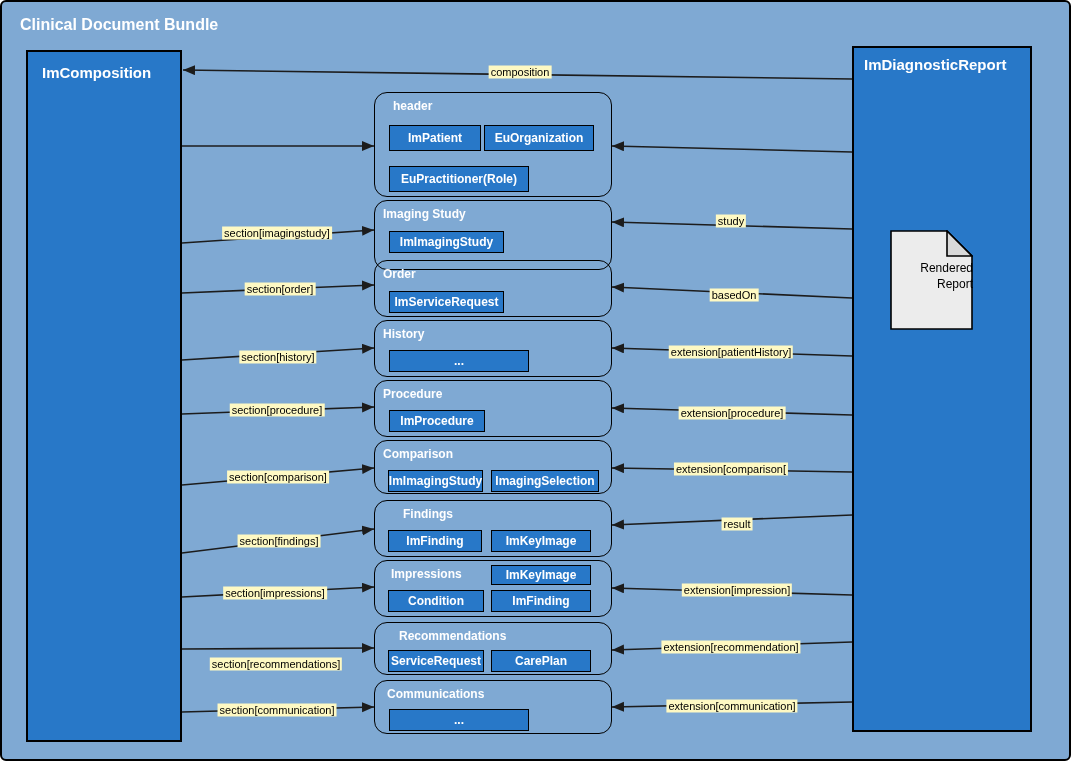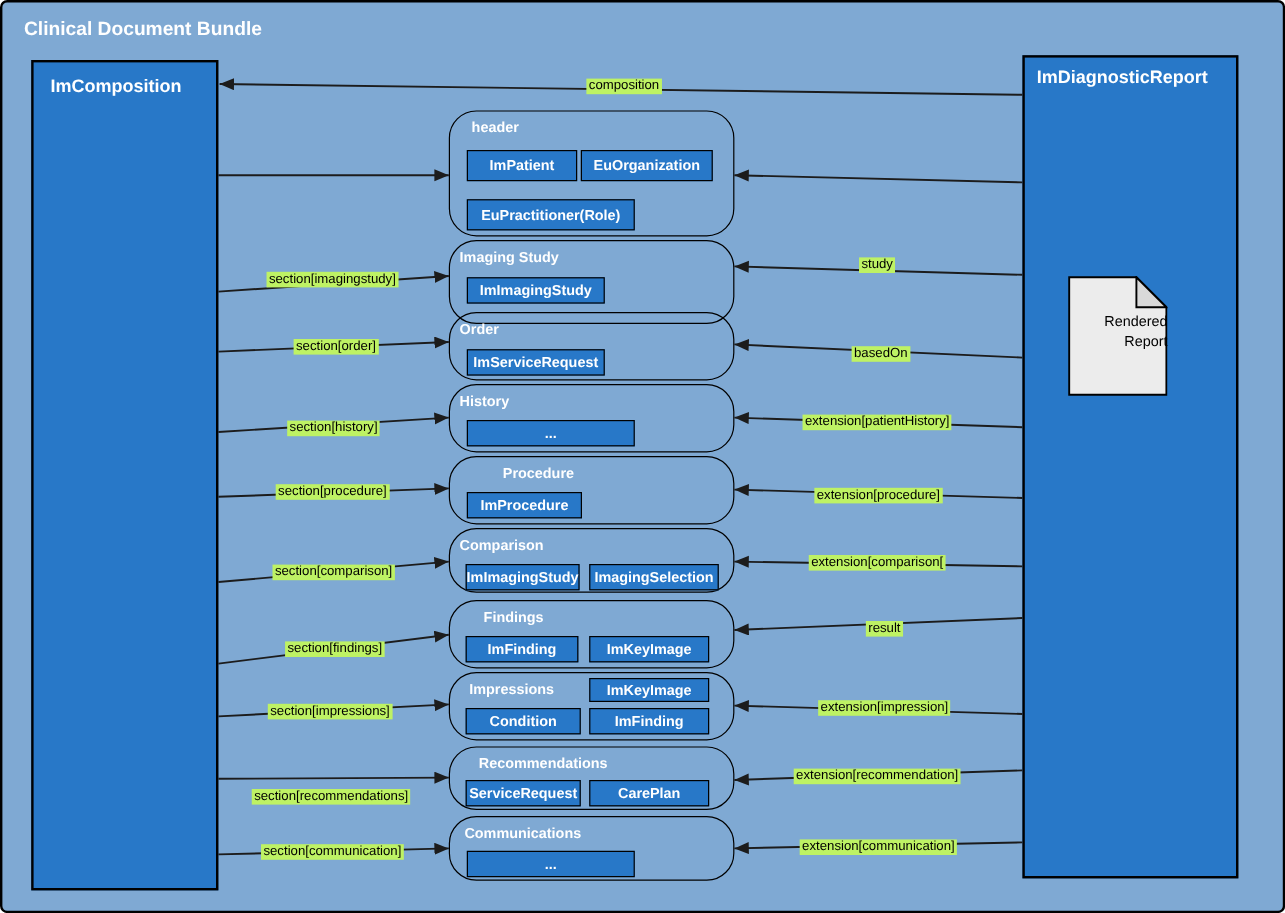--- a/index.html
+++ b/index.html
@@ -27,35 +27,35 @@
 
   #doc { position:absolute; left:888px; top:228px; width:83px; height:100px; }
   #doc svg { position:absolute; left:0; top:0; }
   .doc-text {
     position:absolute; left:0; top:30px; width:83px;
     text-align:right; color:#000; font-size:12px; line-height:16px;
   }
 
   .section {
     position:absolute; left:372px; width:238px;
-    border:1.6px solid #000; border-radius:23px;
+    border:1.6px solid #000; border-radius:13px;
     box-sizing:border-box; background:transparent;
   }
   .section-title {
     color:#fff; font-weight:bold; font-size:12px; margin-top:6px; white-space:nowrap;
   }
   .mini {
     position:absolute; background:#2878c8; border:1.5px solid #000;
     box-sizing:border-box; color:#fff; font-weight:bold; font-size:12px;
     display:flex; align-items:center; justify-content:center; white-space:nowrap;
   }
   #arrows { position:absolute; left:0; top:0; pointer-events:none; }
   .arrow-label {
     position:absolute; transform:translate(-50%,-50%);
-    background:#bef264; color:#000; font-size:11px; line-height:13px;
+    background:#fef9c3; color:#000; font-size:11px; line-height:13px;
     padding:0 2px; white-space:nowrap;
   }
 </style>
 </head>
 <body>
 
 <div id="page">
   <div id="title">Clinical Document Bundle</div>
 
   <div id="right-node" class="bignode">
@@ -90,21 +90,21 @@
       </div>
       <div class="section" style="top: 258px; height: 57px;">
         <div class="section-title" style="padding-left: 8px;">Order</div>
         <div class="mini" style="left: 14px; top: 30px; width: 115px; height: 22px;">ImServiceRequest</div>
       </div>
       <div class="section" style="top: 318px; height: 57px;">
         <div class="section-title" style="padding-left: 8px;">History</div>
         <div class="mini" style="left: 14px; top: 29px; width: 140px; height: 22px;">...</div>
       </div>
       <div class="section" style="top: 378px; height: 57px;">
-        <div class="section-title" style="padding-left: 8px; margin-left: 36px;">Procedure</div>
+        <div class="section-title" style="padding-left: 8px;">Procedure</div>
         <div class="mini" style="left: 14px; top: 29px; width: 96px; height: 22px;">ImProcedure</div>
       </div>
       <div class="section" style="top: 438px; height: 54px;">
         <div class="section-title" style="padding-left: 8px;">Comparison</div>
         <div class="mini" style="left: 13px; top: 29px; width: 95px; height: 22px;">ImImagingStudy</div>
         <div class="mini" style="left: 116px; top: 29px; width: 108px; height: 22px;">ImagingSelection</div>
       </div>
       <div class="section" style="top: 498px; height: 57px;">
         <div class="section-title" style="padding-left: 28px;">Findings</div>
         <div class="mini" style="left: 13px; top: 29px; width: 94px; height: 22px;">ImFinding</div>

